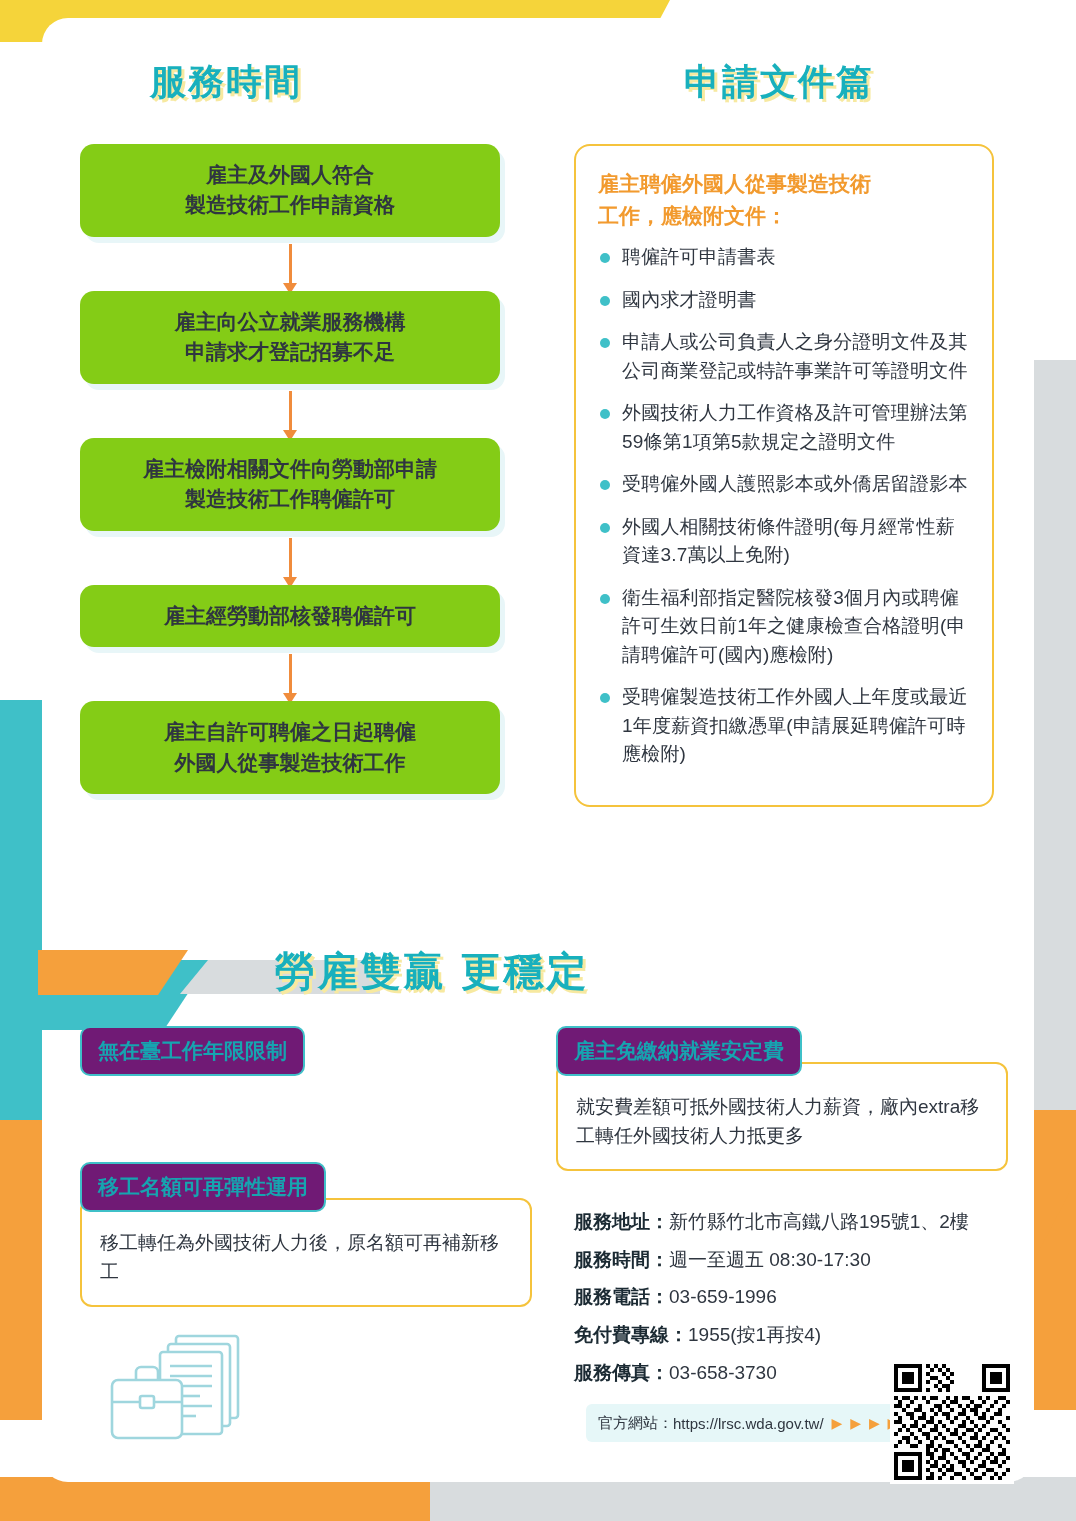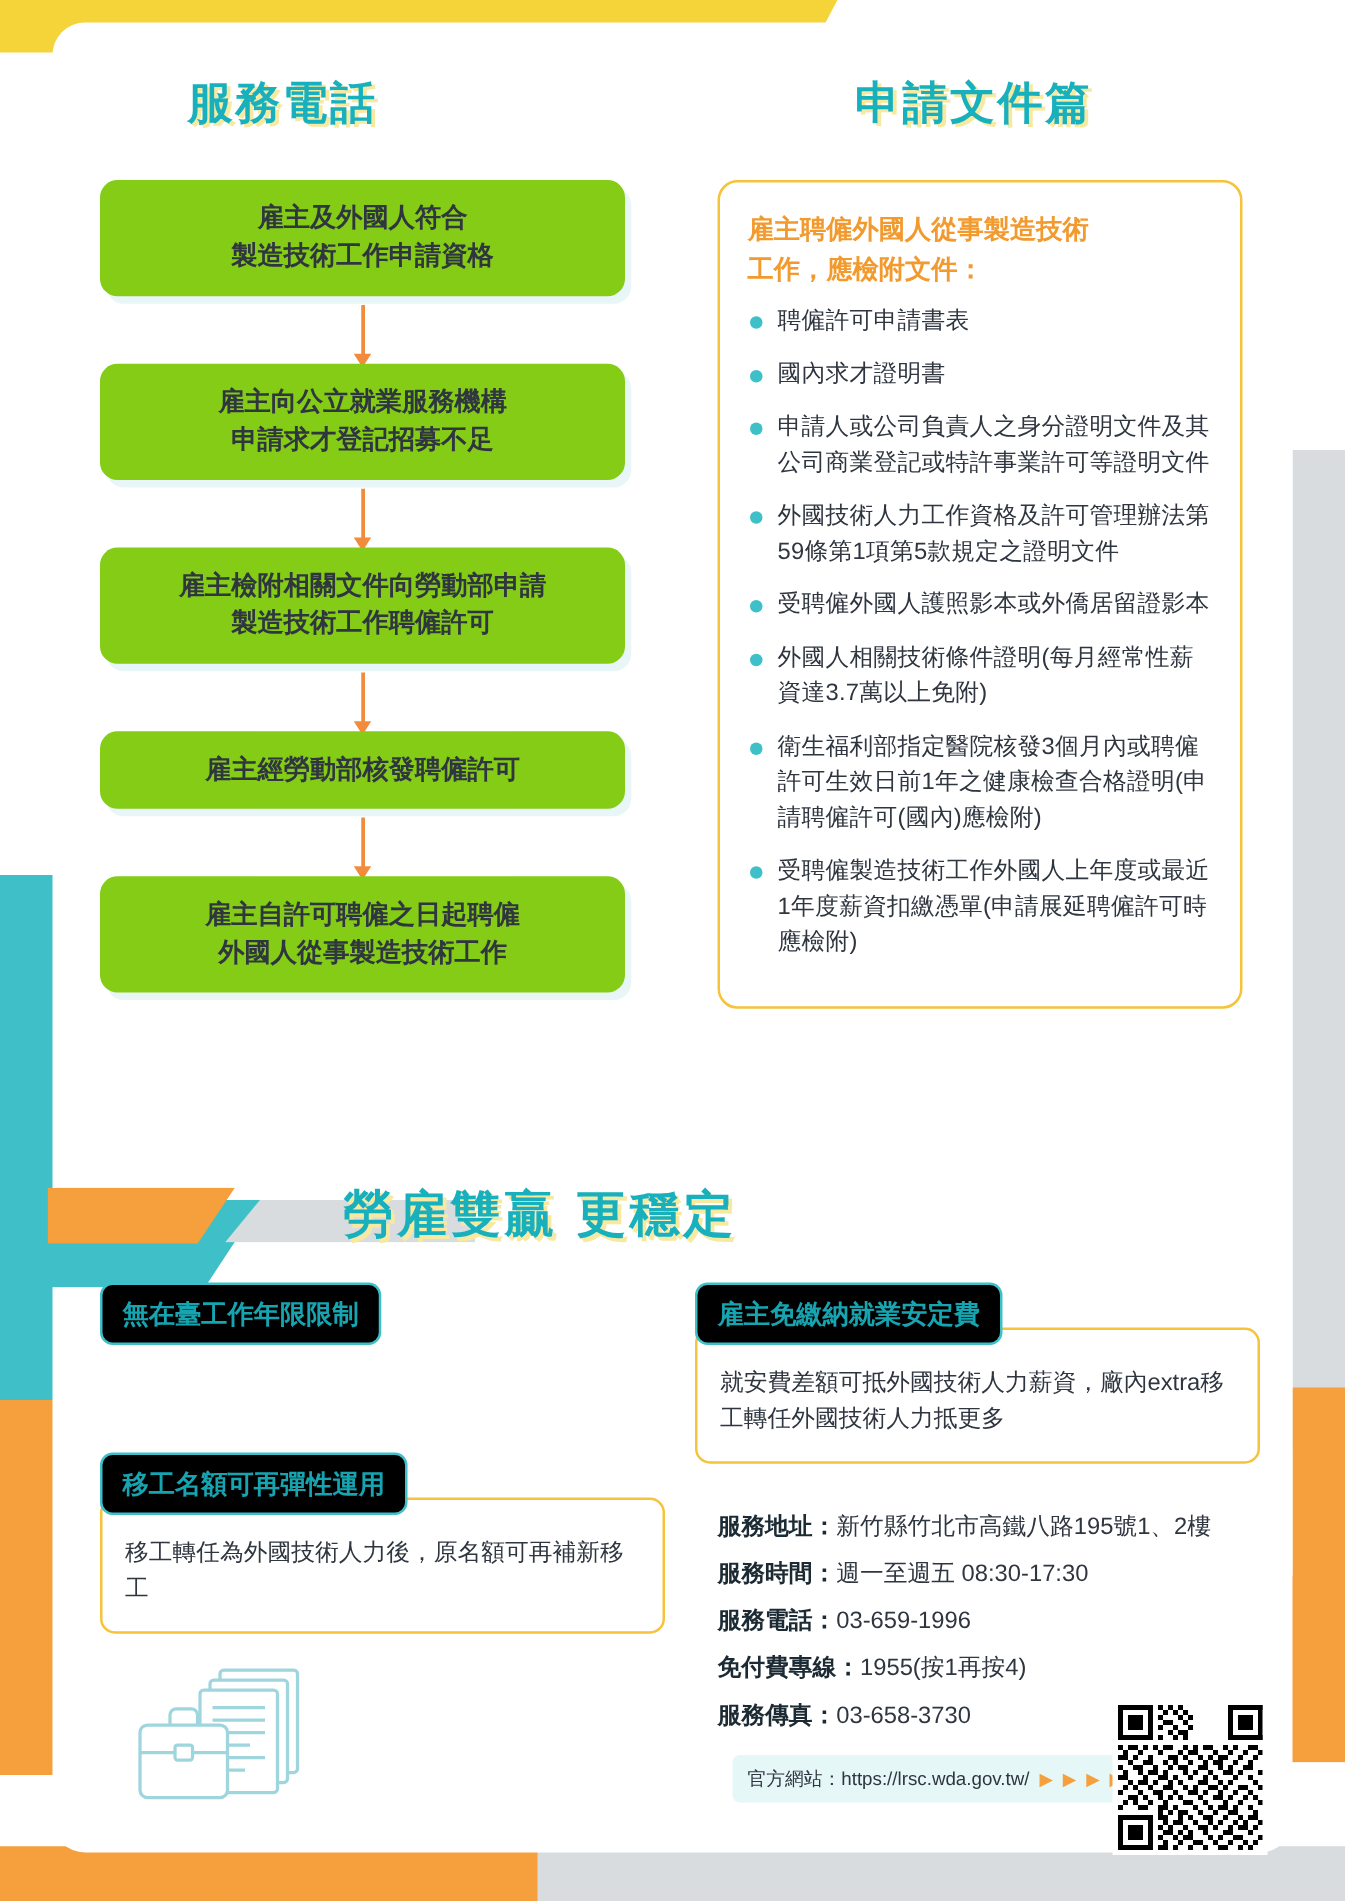--- a/index.html
+++ b/index.html
@@ -225,21 +225,21 @@
     position: absolute;
     width: 452px;
   }
   #b1 { left: 80px; top: 1026px; }
   #b2 { left: 556px; top: 1026px; }
   #b3 { left: 80px; top: 1162px; }
   .benefit-head {
     display: inline-block;
     position: relative;
     z-index: 2;
-    background: #000000;
+    background: #701a75;
     border: 2px solid #3FC0C8;
     border-radius: 10px;
     color: #16A4B0;
     font-weight: bold;
     font-size: 21px;
     padding: 9px 16px;
   }
   .benefit-body {
     margin-top: -14px;
     border: 2px solid #F5C33C;
@@ -309,21 +309,21 @@
 <div class="bg-grey-bottom"></div>
 <div class="bg-orange-bottom"></div>
 <div class="bg-orange-bottom-sk"></div>
 
 <div class="card"></div>
 
 <div class="bg-teal-wedge"></div>
 <div class="bg-orange-wedge"></div>
 <div class="bg-grey-wedge"></div>
 
-<div class="section-heading" id="h-flow">服務電話</div>
+<div class="section-heading" id="h-flow">服務時間</div>
 <div class="section-heading" id="h-docs">申請文件篇</div>
 
 <div class="flow">
   <div class="flow-box">雇主及外國人符合<br>製造技術工作申請資格</div>
   <div class="flow-arrow">
       <div class="stem"></div>
     </div>
   <div class="flow-box">雇主向公立就業服務機構<br>申請求才登記招募不足</div>
   <div class="flow-arrow">
       <div class="stem"></div>

